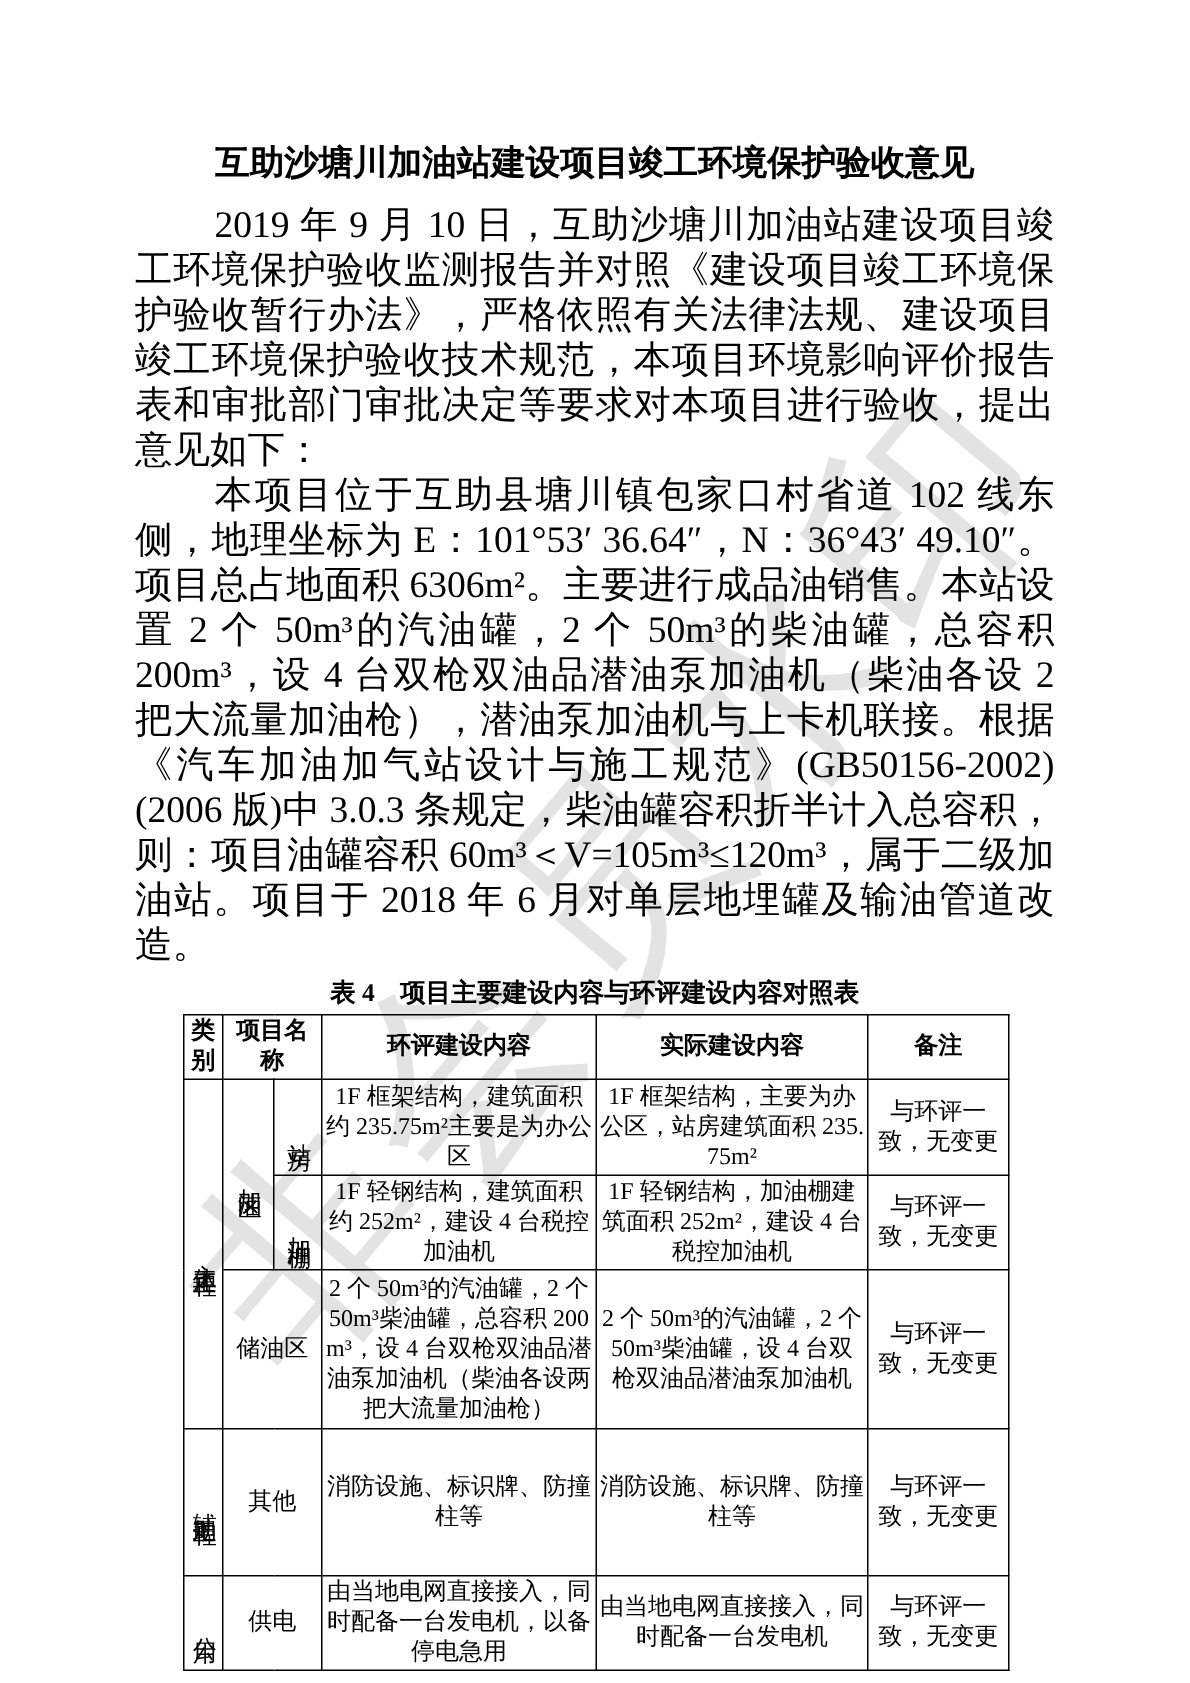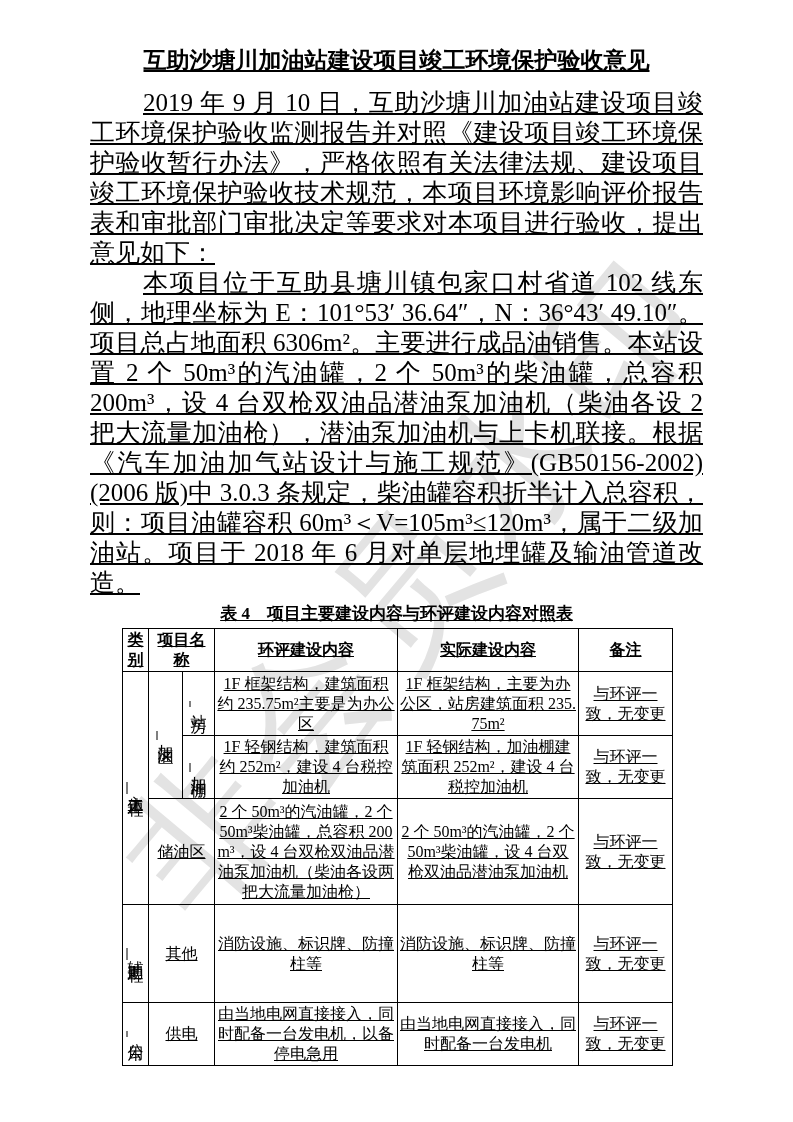--- a/index.html
+++ b/index.html
@@ -18,22 +18,21 @@
     font-size:150px;
     letter-spacing:10px;
     white-space:nowrap;
     color:#e3e3e3;
     z-index:0;
     user-select:none;
   }
   .content{
     position:relative;
     z-index:1;
-    padding:44px 90px 0 90px;
-    text-decoration:underline;
+    padding:92px 90px 0 90px;
   }
   .doc-title{
     font-size:23px;
     line-height:34px;
     font-weight:bold;
     text-align:center;
     margin:0;
   }
   .para{
     font-size:25px;

